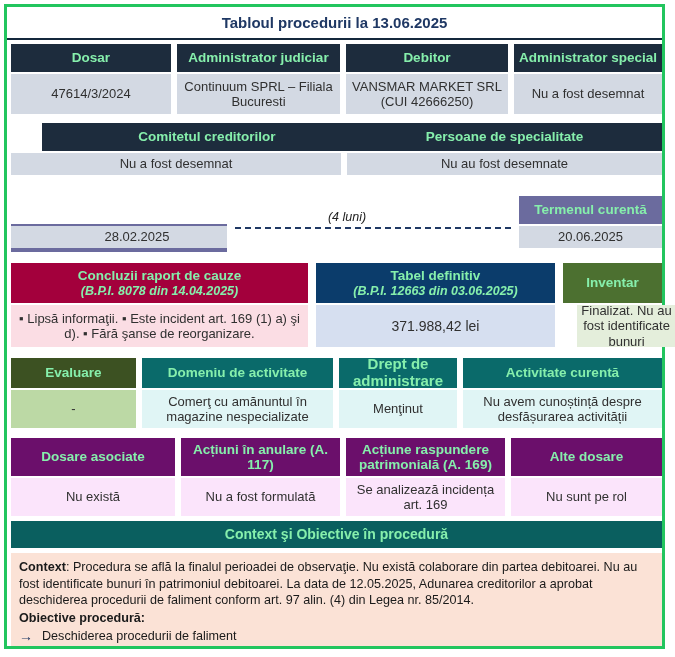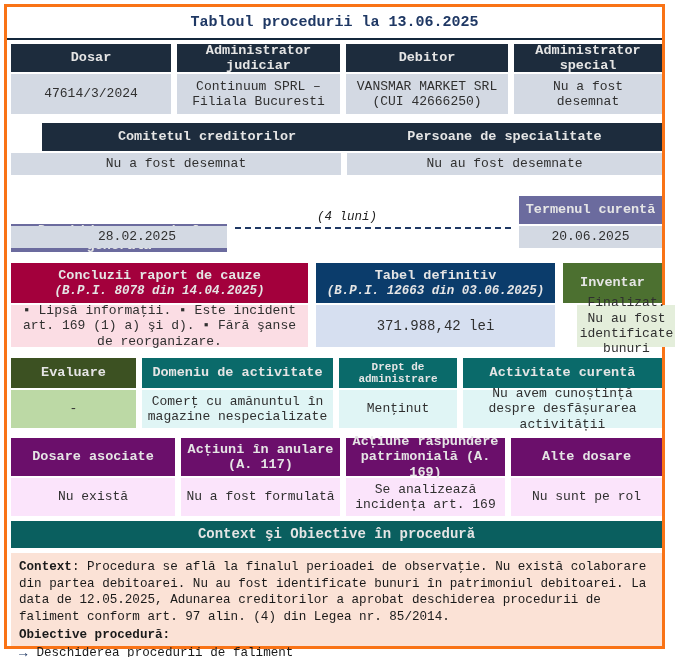--- a/index.html
+++ b/index.html
@@ -5,29 +5,28 @@
   html,body{margin:0;padding:0;}
   body{
     width:675px;height:657px;
     background:#ffffff;
     font-family:"Liberation Sans", sans-serif;
     -webkit-font-smoothing:antialiased;
   }
   .frame{
     position:absolute;left:4px;top:4px;
     width:661px;height:645px;
-    border:3px solid #f97316;
+    border:3px solid #22c55e;
     box-sizing:border-box;
     background:#ffffff;
-    font-family:Liberation Mono, monospace;
   }
 
   
   .hdr{
-    color:#e5e5e5;
+    color:#86efac;
     font-size:13.5px;
     font-weight:bold;
     display:flex;align-items:center;justify-content:center;
     text-align:center;
     line-height:1.12;
     box-sizing:border-box;
     padding:2px 3px;
   }
   .val{
     font-size:13px;
@@ -147,21 +146,21 @@
 
   <div class="hdr c-green" style="position:absolute;left:556px;top:256px;width:99px;height:40px;">Inventar</div>
   <div class="val c-green-l" style="position:absolute;left:556px;top:298px;width:99px;height:42px;margin-left:14px;">Finalizat. Nu au fost identificate bunuri</div>
 
   <div class="hdr c-dgreen" style="position:absolute;left:4px;top:351px;width:125px;height:30px;">Evaluare</div>
   <div class="val c-dgreen-l" style="position:absolute;left:4px;top:383px;width:125px;height:38px;">-</div>
 
   <div class="hdr c-teal" style="position:absolute;left:135px;top:351px;width:191px;height:30px;">Domeniu de activitate</div>
   <div class="val c-teal-l" style="position:absolute;left:135px;top:383px;width:191px;height:38px;">Comerţ cu amănuntul în magazine nespecializate</div>
 
-  <div class="hdr c-teal" style="position:absolute;left:332px;top:351px;width:118px;height:30px;font-size:11px;">Drept de administrare</div>
+  <div class="hdr c-teal" style="position:absolute;left:332px;top:351px;width:118px;height:30px;font-size:15px;">Drept de administrare</div>
   <div class="val c-teal-l" style="position:absolute;left:332px;top:383px;width:118px;height:38px;">Menţinut</div>
 
   <div class="hdr c-teal" style="position:absolute;left:456px;top:351px;width:199px;height:30px;">Activitate curentă</div>
   <div class="val c-teal-l" style="position:absolute;left:456px;top:383px;width:199px;height:38px;">Nu avem cunoștință despre desfășurarea activității</div>
 
   <div class="hdr c-purple" style="position:absolute;left:4px;top:431px;width:164px;height:38px;">Dosare asociate</div>
   <div class="val c-purple-l" style="position:absolute;left:4px;top:471px;width:164px;height:38px;">Nu există</div>
 
   <div class="hdr c-purple" style="position:absolute;left:174px;top:431px;width:159px;height:38px;">Acțiuni în anulare (A. 117)</div>
   <div class="val c-purple-l" style="position:absolute;left:174px;top:471px;width:159px;height:38px;">Nu a fost formulată</div>

